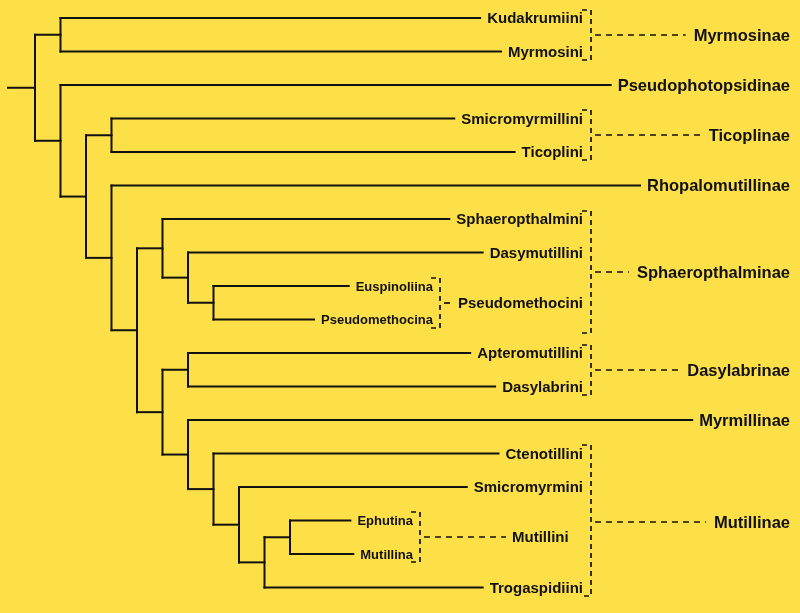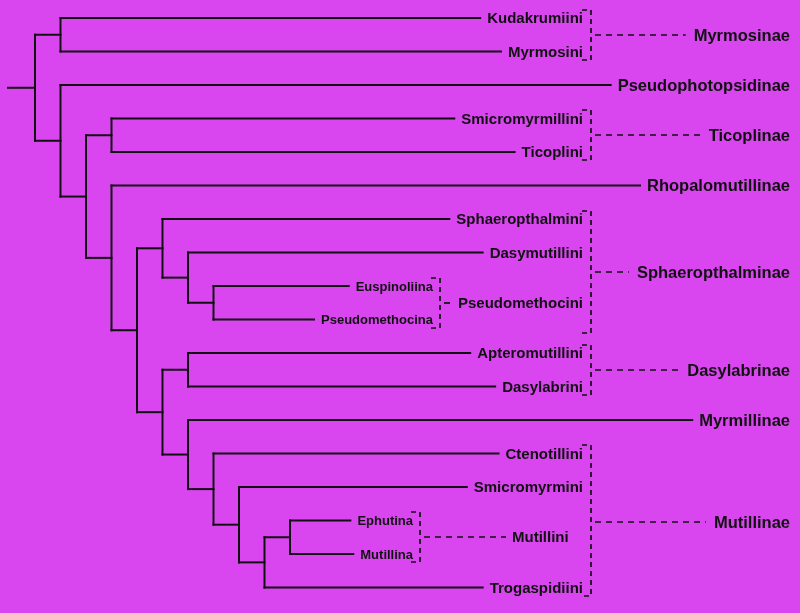--- a/index.html
+++ b/index.html
@@ -4,21 +4,21 @@
 <style>
   html, body {
     margin: 0;
     padding: 0;
     background: #ffffff;
   }
   #figure-root {
     position: relative;
     width: 800px;
     height: 613px;
-    background: #d946ef;
+    background: #fde047;
     overflow: hidden;
     text-align: center;
   }
   svg {
     display: block;
   }
   svg text {
     font-family: "Liberation Sans", "DejaVu Sans", sans-serif;
   }
 </style>

